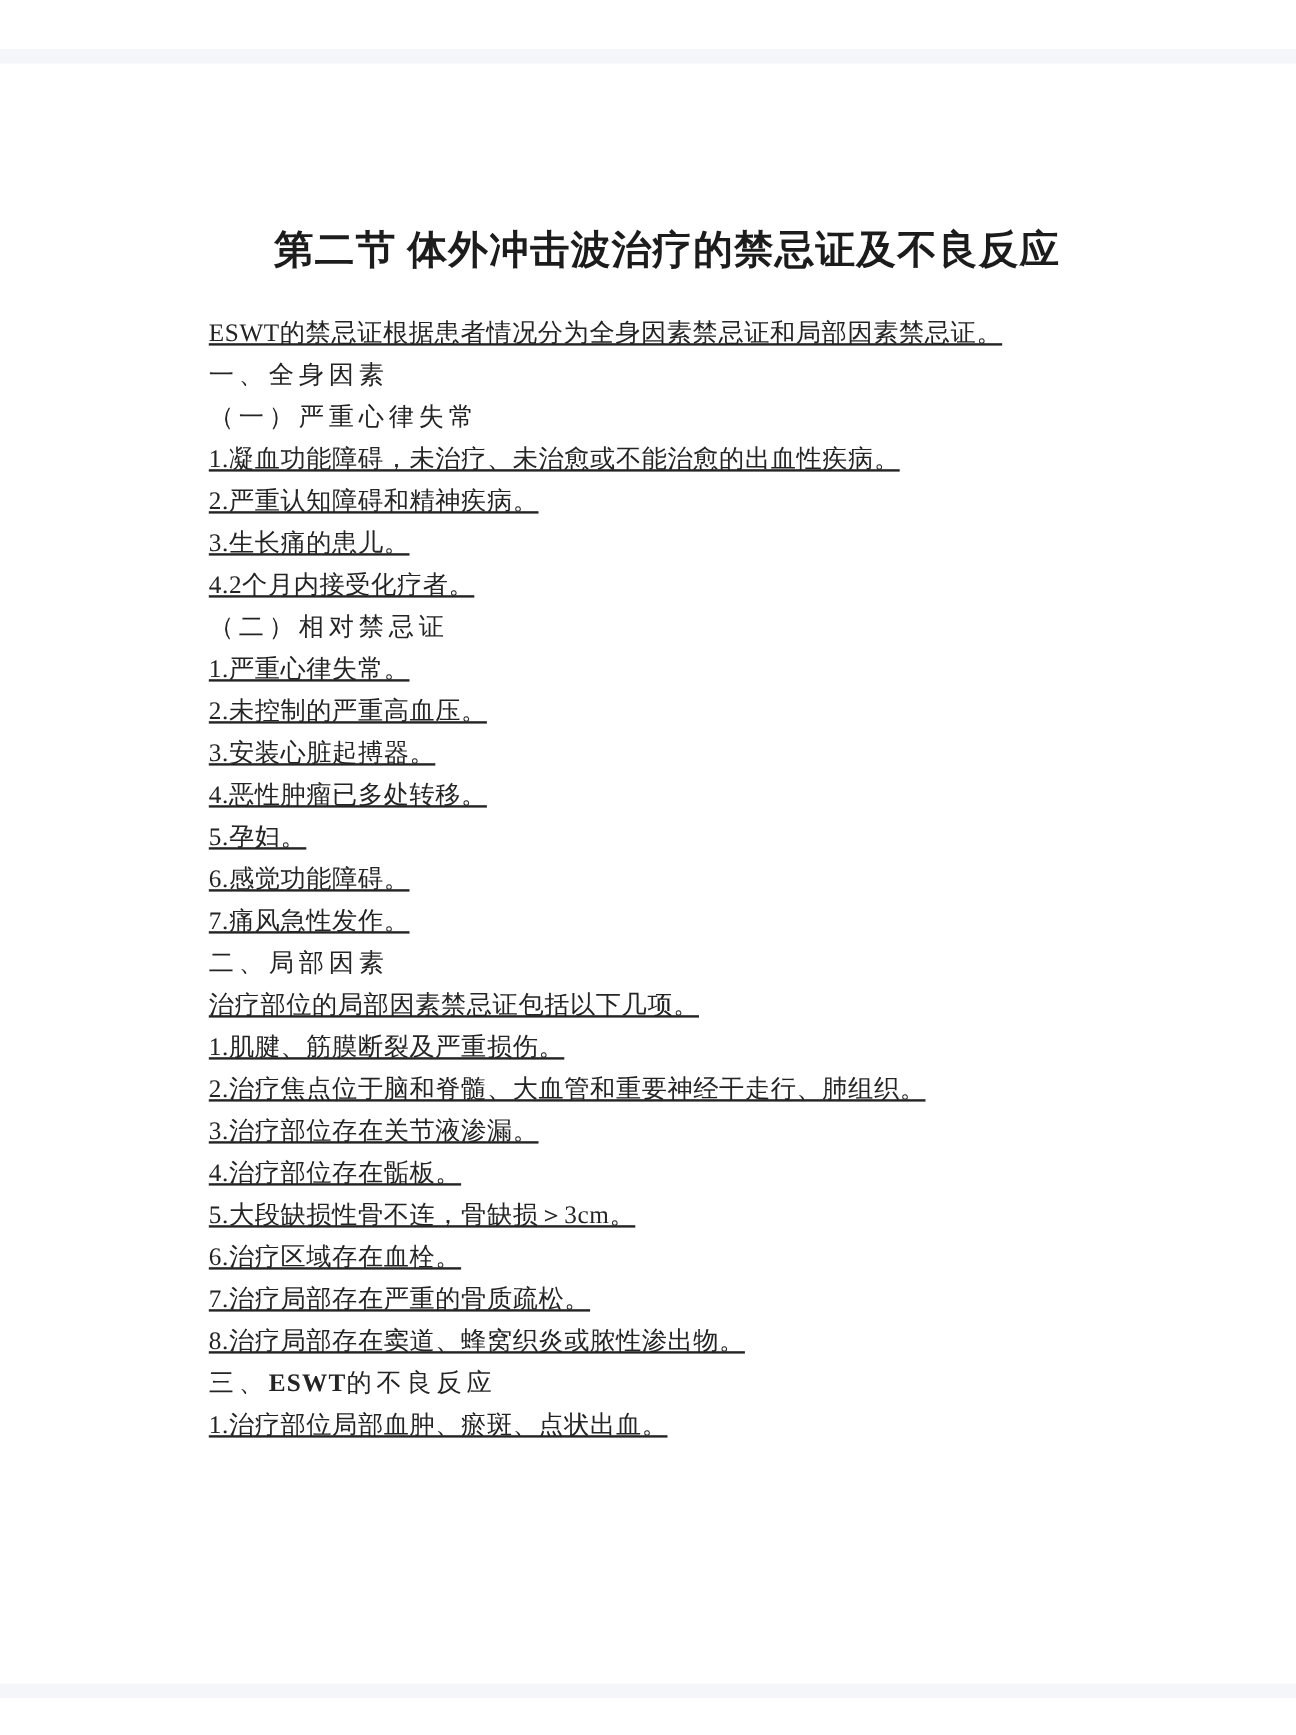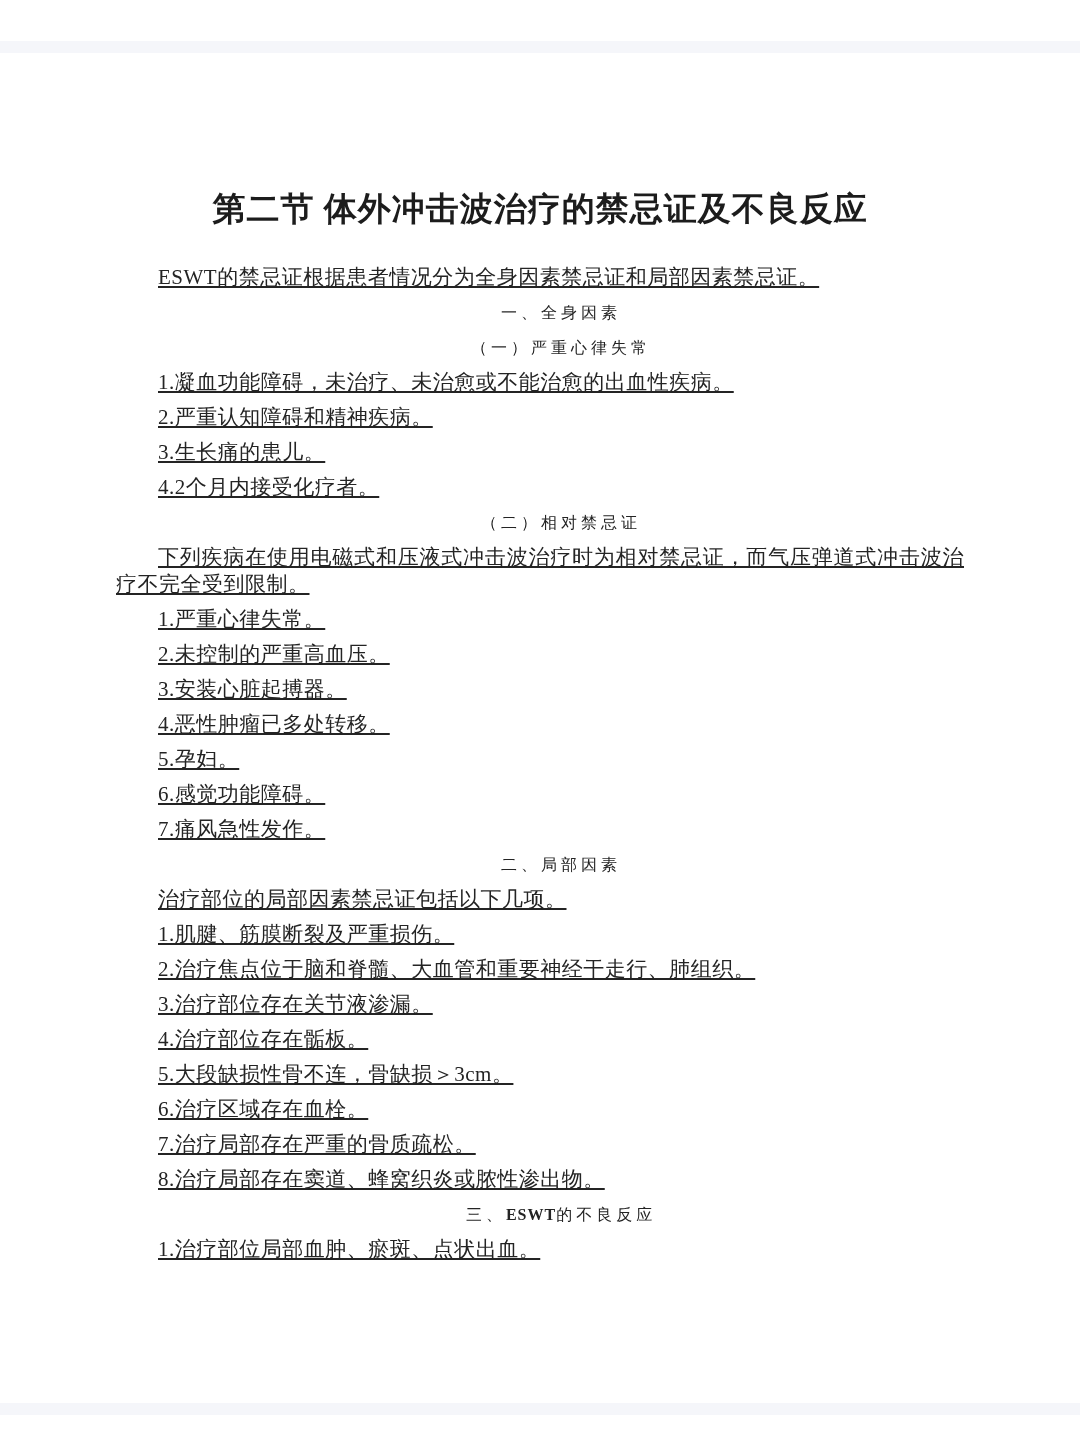--- a/index.html
+++ b/index.html
@@ -20,21 +20,21 @@
     left: 0;
     width: 1080px;
     height: 12px;
     background: #f5f6fa;
   }
   .scan-band-top { top: 41px; }
   .scan-band-bottom { top: 1403px; }
 
   .page {
     position: absolute;
-    left: 116px;
+    left: 132px;
     top: 186px;
     width: 848px;
   }
   h1.title {
     margin: 0 0 32px 0;
     font-size: 33px;
     line-height: 46px;
     font-weight: bold;
     text-align: center;
     color: #1c1c1c;
@@ -45,26 +45,25 @@
     margin: 0 0 8px 0;
     font-size: 21px;
     line-height: 27px;
     letter-spacing: 0.5px;
     text-indent: 42px;
     text-align: justify;
     text-decoration: underline;
   }
   h2.heading, h3.subheading {
     margin: 0 0 8px 0;
-    font-size: 16px;
+    font-size: 21px;
     line-height: 27px;
     font-weight: normal;
     letter-spacing: 4px;
     text-indent: 42px;
-    text-align: center;
   }
   .acronym-bold {
     font-weight: bold;
     letter-spacing: 1px;
   }
 </style>
 </head>
 <body>
 
 <div class="scan-band scan-band-top"></div>
@@ -77,21 +76,20 @@
 
   <h2 class="heading">一、全身因素</h2>
 
   <h3 class="subheading">（一）严重心律失常</h3>
   <p class="para">1.凝血功能障碍，未治疗、未治愈或不能治愈的出血性疾病。</p>
   <p class="para">2.严重认知障碍和精神疾病。</p>
   <p class="para">3.生长痛的患儿。</p>
   <p class="para">4.2个月内接受化疗者。</p>
 
   <h3 class="subheading">（二）相对禁忌证</h3>
-  <p class="para">下列疾病在使用电磁式和压液式冲击波治疗时为相对禁忌证，而气压弹道式冲击波治疗不完全受到限制。</p>
   <p class="para">1.严重心律失常。</p>
   <p class="para">2.未控制的严重高血压。</p>
   <p class="para">3.安装心脏起搏器。</p>
   <p class="para">4.恶性肿瘤已多处转移。</p>
   <p class="para">5.孕妇。</p>
   <p class="para">6.感觉功能障碍。</p>
   <p class="para">7.痛风急性发作。</p>
 
   <h2 class="heading">二、局部因素</h2>
   <p class="para">治疗部位的局部因素禁忌证包括以下几项。</p>

